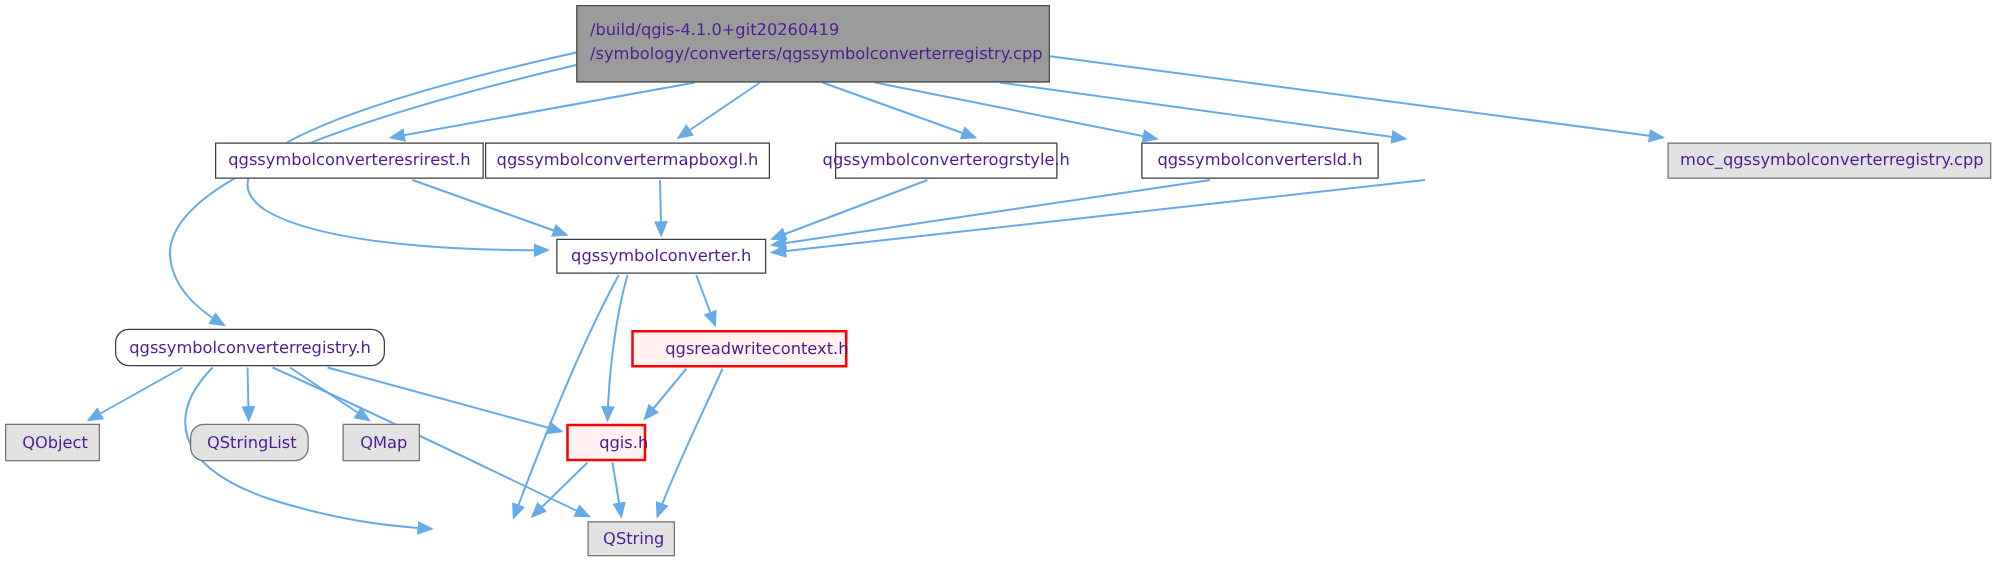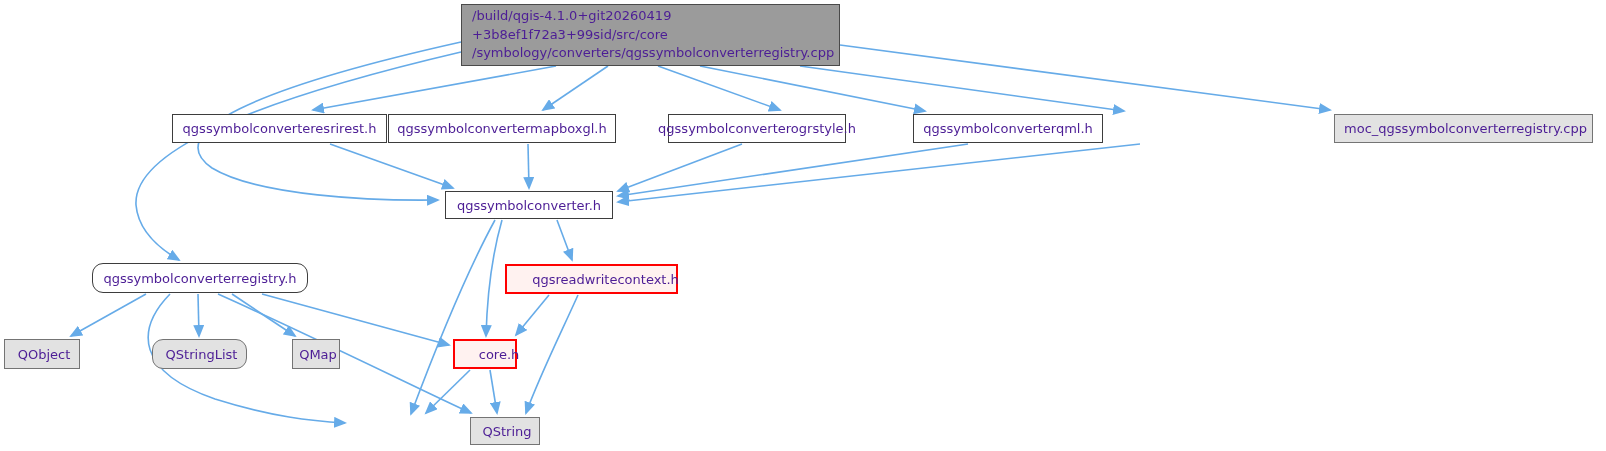--- a/index.html
+++ b/index.html
@@ -77,46 +77,45 @@
     <path class="edge" marker-end="url(#arrow)" d="M232,294 L295,336"></path>
     <path class="edge" marker-end="url(#arrow)" d="M262,294 L449,345"></path>
     <path class="edge" marker-end="url(#arrow)" d="M218,294 C310,335 425,392 471,413"></path>
     <path class="edge" marker-end="url(#arrow)" d="M170,294 C135,330 137,372 215,399 C272,417 312,421 345,423"></path>
     <path class="edge" marker-end="url(#arrow)" d="M470,370 L426,413"></path>
     <path class="edge" marker-end="url(#arrow)" d="M490,370 L497,413"></path>
   </svg>
 
   <div class="node focus" style="left:461px;top:4px;width:379px;height:62px;">
     <span>/build/qgis-4.1.0+git20260419</span>
-    <span>+3b8ef1f72a3+99sid/src/core</span>
     <span>/symbology/converters/qgssymbolconverterregistry.cpp</span>
   </div>
 
   <div class="node" style="left:172px;top:114px;width:215px;height:29px;">qgssymbolconverteresrirest.h</div>
 
   <div class="node" style="left:388px;top:114px;width:228px;height:29px;">qgssymbolconvertermapboxgl.h</div>
 
   <div class="node" style="left:668px;top:114px;width:178px;height:29px;">qgssymbolconverterogrstyle.h</div>
 
-  <div class="node" style="left:913px;top:114px;width:190px;height:29px;">qgssymbolconverterqml.h</div>
+  <div class="node" style="left:913px;top:114px;width:190px;height:29px;">qgssymbolconvertersld.h</div>
 
 
   <div class="node leaf" style="left:1334px;top:114px;width:259px;height:29px;">moc_qgssymbolconverterregistry.cpp</div>
 
   <div class="node" style="left:445px;top:191px;width:168px;height:28px;">qgssymbolconverter.h</div>
 
   <div class="node" style="left:92px;top:263px;width:216px;height:30px;border-radius:11px;">qgssymbolconverterregistry.h</div>
 
   <div class="node red" style="left:505px;top:264px;width:173px;height:30px;">qgsreadwritecontext.h</div>
 
   <div class="node leaf" style="left:4px;top:339px;width:76px;height:30px;">QObject</div>
 
   <div class="node leaf" style="left:152px;top:339px;width:95px;height:30px;border-radius:11px;">QStringList</div>
 
-  <div class="node leaf" style="left:292px;top:339px;width:48px;height:30px;text-align:center;">QMap</div>
+  <div class="node leaf" style="left:274px;top:339px;width:62px;height:30px;text-align:center;">QMap</div>
 
-  <div class="node red" style="left:453px;top:339px;width:64px;height:30px;">core.h</div>
+  <div class="node red" style="left:453px;top:339px;width:64px;height:30px;">qgis.h</div>
 
   <div class="node leaf" style="left:348px;top:417px;width:119px;height:28px;margin-top:44px;">qgis_core.h</div>
 
   <div class="node leaf" style="left:470px;top:417px;width:70px;height:28px;">QString</div>
 
 </div>
 
 </body></html>

